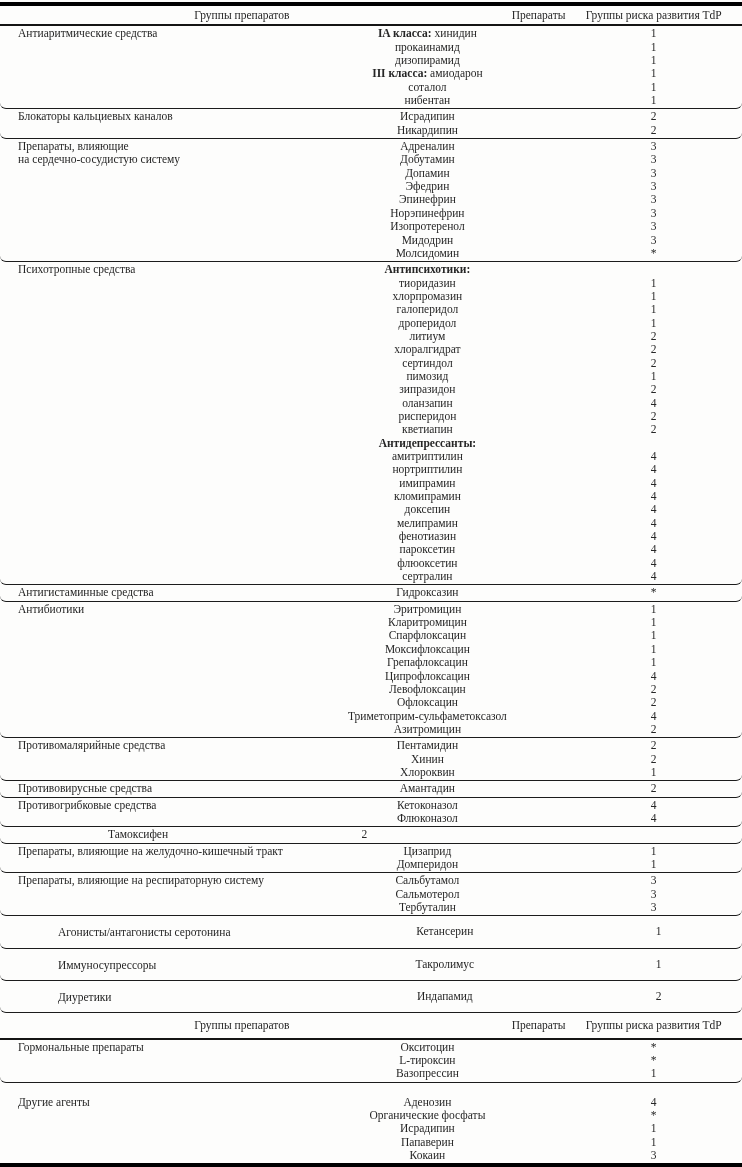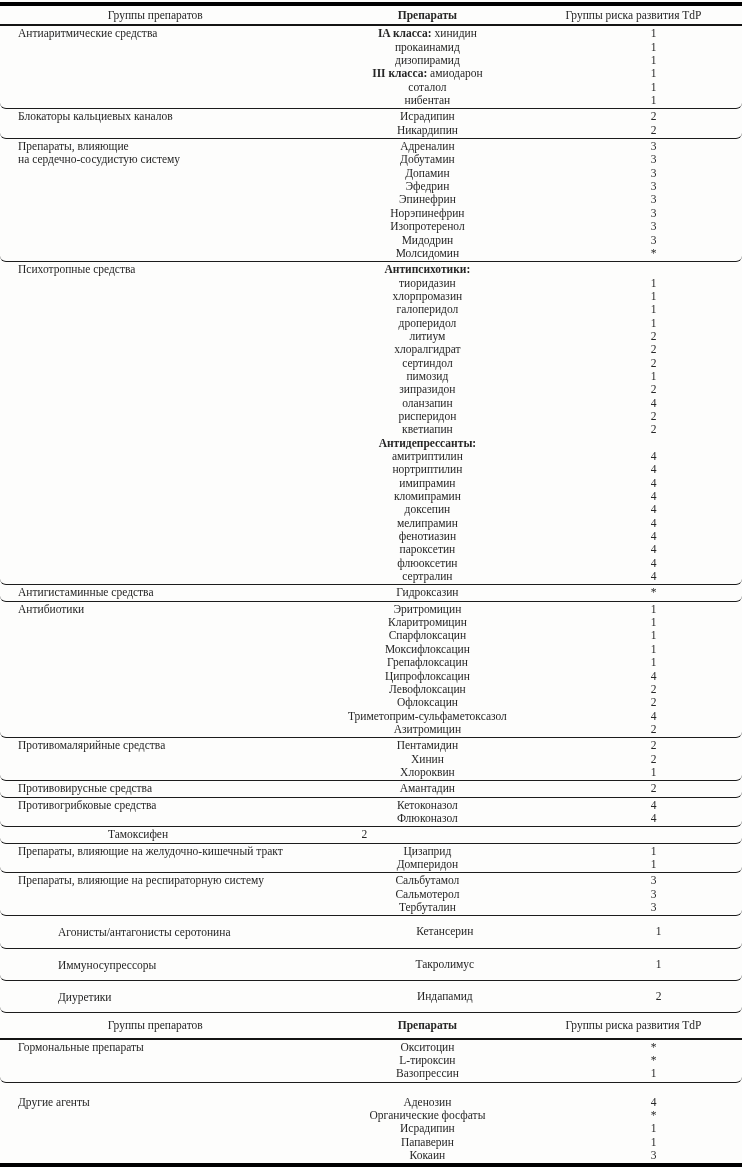--- a/index.html
+++ b/index.html
@@ -5,23 +5,23 @@
   html,body{margin:0;padding:0;background:#ffffff;}
   .page{
     width:742px;height:1167px;box-sizing:border-box;
     background:#fdfdfc;padding-top:2px;overflow:hidden;
     font-family:"Liberation Serif", serif;
     font-size:11.5px;line-height:13.35px;color:#262626;
   }
   .drug-table{border-top:4px solid #000;border-bottom:5px solid #000;}
   .header-row{display:flex;border-bottom:2px solid #141414;padding:3px 0 2px 0;}
   .header-row.mid{padding:6px 0 5px 0;}
-  .h-col1{width:39%;box-sizing:border-box;padding-left:21px;text-align:center;}
-  .h-col2{width:37.2%;text-align:center;font-weight:bold;}
-  .h-col3{width:23.8%;text-align:left;}
+  .h-col1{width:39%;box-sizing:border-box;padding-left:21px;text-align:right;}
+  .h-col2{width:37.2%;text-align:right;}
+  .h-col3{width:23.8%;text-align:center;}
   .section{display:flex;border-bottom:1.7px solid #1c1c1c;border-radius:6px;}
   .section:last-child{border-bottom:none;margin-top:12px;}
   .group-cell{width:39%;box-sizing:border-box;padding-left:18px;padding-top:1px;}
   .rows{width:61%;padding:1px 0;}
   .drug-row{display:flex;}
   .drug-cell{width:61%;text-align:center;}
   .risk-cell{width:39%;text-align:center;}
   .section.padded .rows{padding:9px 0;}
   .section.padded .group-cell{padding-top:10px;margin-left:40px;}
   b{font-weight:bold;}

